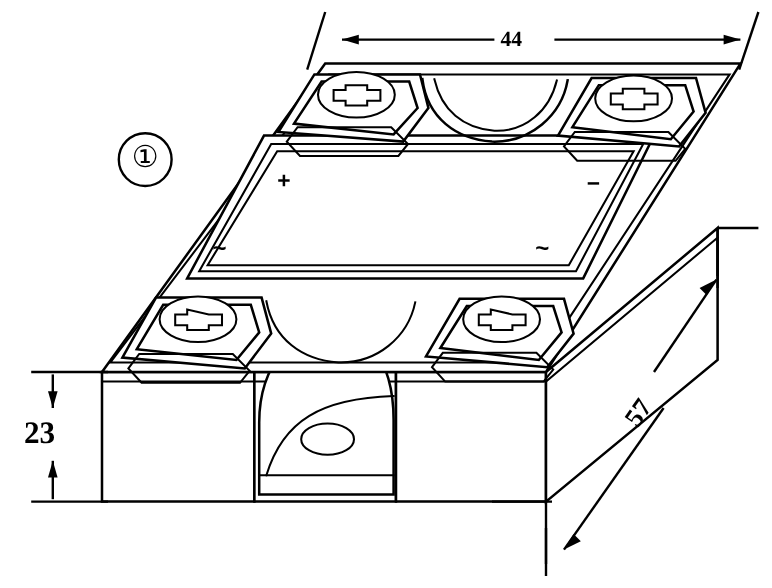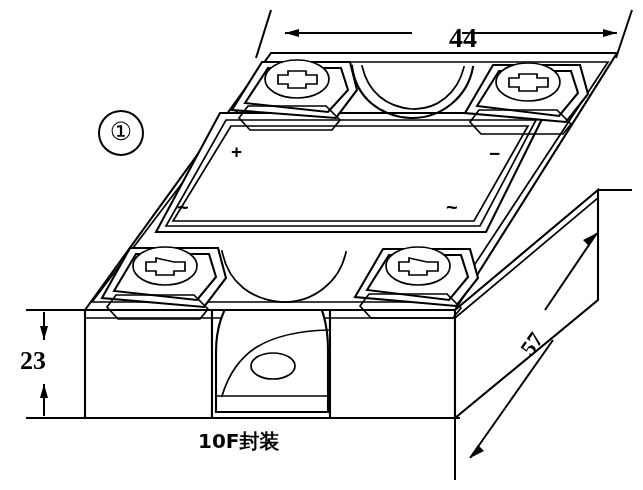--- a/index.html
+++ b/index.html
@@ -65,23 +65,22 @@
     position: absolute;
     color: #000000;
     font-family: "Liberation Serif", serif;
     font-weight: bold;
     white-space: nowrap;
     user-select: none;
   }
   #dim-top-label {
     left: 417px;
     top: 22px;
-    font-size: 28px;
+    font-size: 18px;
     letter-spacing: 0px;
-    margin-left: 32px;
   }
   #dim-left-label {
     left: 20px;
     top: 346px;
     font-size: 26px;
   }
   #dim-depth-label {
     left: 521px;
     top: 331px;
     font-size: 22px;
@@ -236,21 +235,20 @@
     </g>
 
   </svg>
 
   <div class="txt" id="dim-top-label">44</div>
 
   <div class="txt" id="dim-left-label">23</div>
 
   <div class="txt" id="dim-depth-label">57</div>
 
-  <div class="txt" id="caption-label">10F封装</div>
 
   <div class="txt" id="callout-number">①</div>
 
   <div class="pole" id="pole-plus">+</div>
 
   <div class="pole" id="pole-minus">−</div>
 
   <div class="pole" id="pole-ac-left">~</div>
 
   <div class="pole" id="pole-ac-right">~</div>

